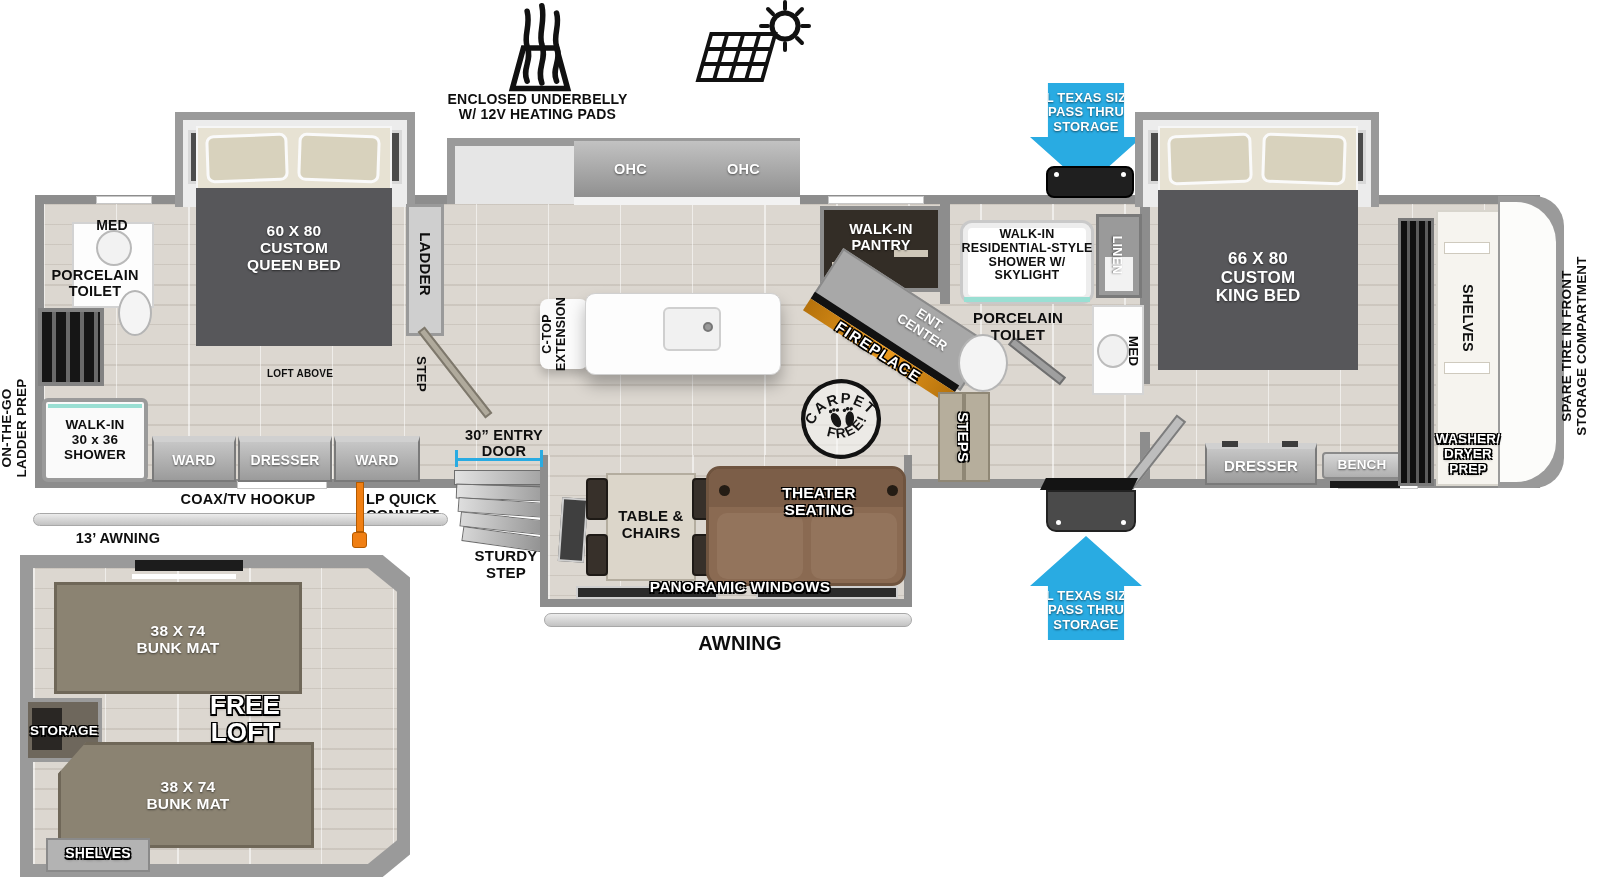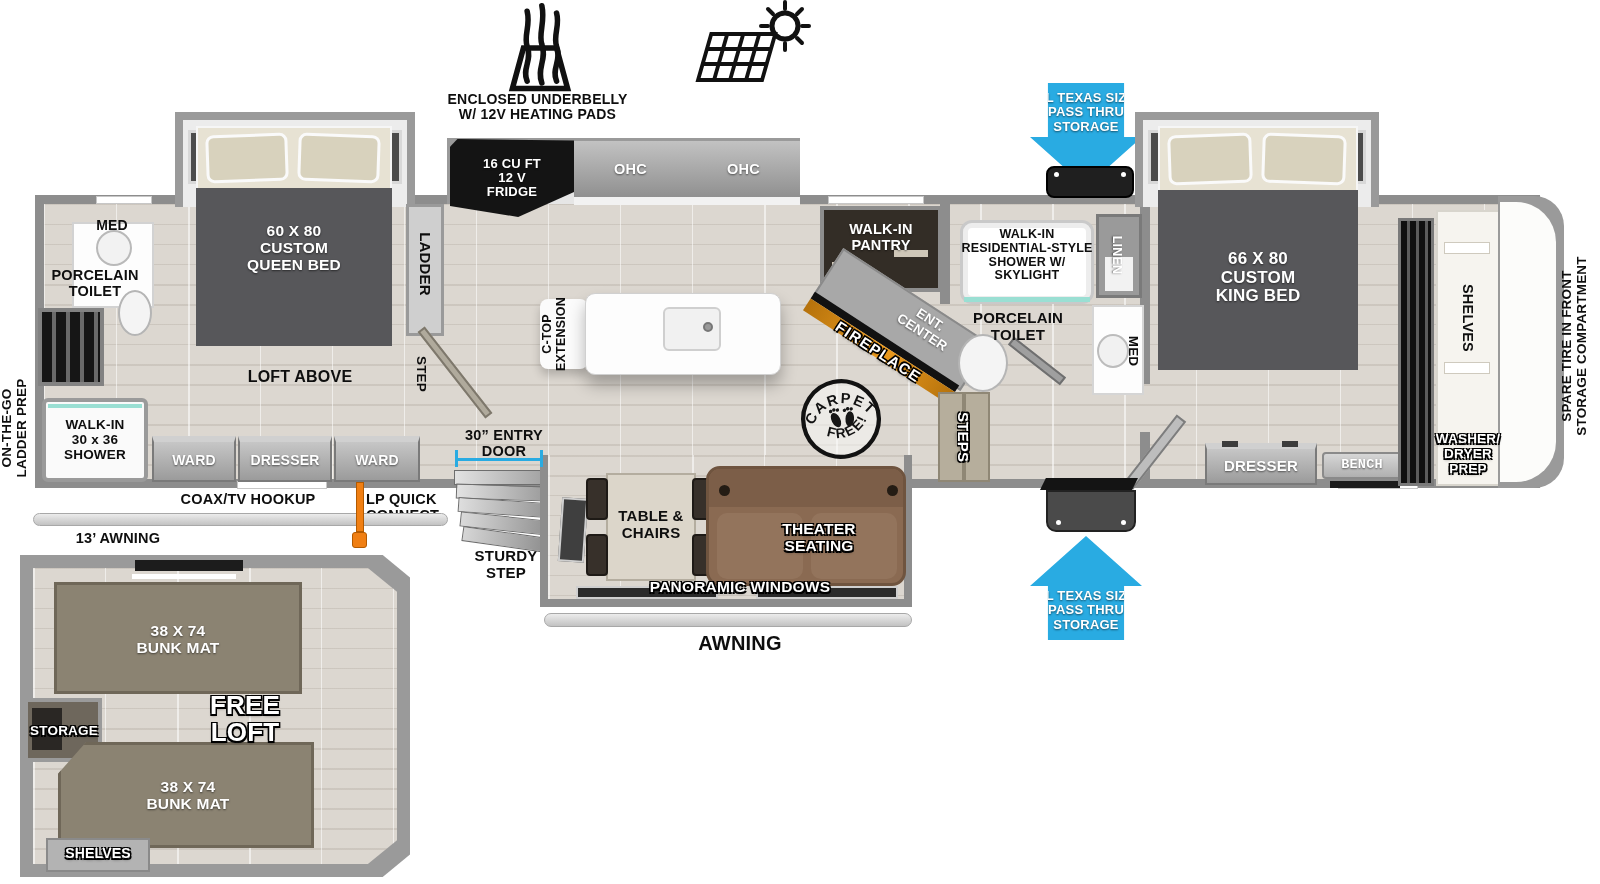--- a/index.html
+++ b/index.html
@@ -81,43 +81,38 @@
   <div class="abs" style="left:175px;top:112px;width:240px;height:95px;background:#ececec;border:8px solid #9a9a9a;border-bottom:none;z-index:2;"></div>
   <div class="abs" style="left:188px;top:130px;width:24px;height:54px;background:#4c4c4c;border:3px solid #d8d8d8;z-index:3;"></div>
   <div class="abs" style="left:378px;top:130px;width:24px;height:54px;background:#4c4c4c;border:3px solid #d8d8d8;z-index:3;"></div>
   <div class="abs" style="left:196px;top:126px;width:196px;height:66px;background:#e7e2d3;border:2px solid #f6f6f6;z-index:3;"></div>
   <div class="abs" style="left:206px;top:134px;width:82px;height:48px;background:#d8d2bd;border:3px solid #fafafa;border-radius:8px;transform:rotate(-2deg);z-index:4;"></div>
   <div class="abs" style="left:298px;top:134px;width:82px;height:48px;background:#d8d2bd;border:3px solid #fafafa;border-radius:8px;transform:rotate(2deg);z-index:4;"></div>
   <div class="abs" style="left:196px;top:188px;width:196px;height:158px;background:var(--bed,#57575a);z-index:4;"></div>
   <div class="lbl wlbl" style="left:214px;top:222px;width:160px;font-size:15.5px;z-index:5;">60 X  80
 CUSTOM
 QUEEN BED</div>
-  <div class="lbl" style="left:220px;top:368px;width:160px;font-size:16px;z-index:4;">LOFT ABOVE</div>
+  <div class="lbl" style="left:220px;top:368px;width:160px;font-size:10px;z-index:4;">LOFT ABOVE</div>
 
   <div class="abs" style="left:406px;top:204px;width:38px;height:132px;background:#cfcfcf;border:3px solid #9a9a9a;z-index:3;"></div>
   <div class="lbl" style="left:359px;top:255px;width:130px;height:18px;font-size:15px;transform:rotate(90deg);z-index:4;">LADDER</div>
   <div class="abs" style="left:400px;top:368px;width:110px;height:9px;background:#b0aa9c;border:2px solid #7e786c;transform:rotate(52deg);z-index:3;"></div>
   <div class="lbl" style="left:385px;top:366px;width:70px;height:16px;font-size:13.5px;transform:rotate(90deg);z-index:4;">STEP</div>
 
   <div class="abs cab" style="left:152px;top:436px;width:84px;height:46px;z-index:3;">
     <span class="lbl wlbl" style="position:static;font-size:14px;">WARD</span>
     </div>
   <div class="abs cab" style="left:238px;top:436px;width:94px;height:46px;z-index:3;">
     <span class="lbl wlbl" style="position:static;font-size:14px;">DRESSER</span>
     </div>
   <div class="abs cab" style="left:334px;top:436px;width:86px;height:46px;z-index:3;">
     <span class="lbl wlbl" style="position:static;font-size:14px;">WARD</span>
     </div>
 
   <div class="abs" style="left:447px;top:138px;width:353px;height:66px;background:#e6e6e6;border:8px solid #9a9a9a;border-bottom:none;z-index:2;"></div>
-  <div class="abs" style="left:450px;top:139px;width:124px;height:78px;background:#141414;clip-path:polygon(6% 0,100% 2%,100% 68%,55% 100%,0 86%,0 10%);z-index:3;display:flex;align-items:center;justify-content:center;">
-    <span class="lbl wlbl" style="position:static;font-size:13px;">16 CU FT
-12 V
-FRIDGE</span>
-    </div>
   <div class="abs" style="left:574px;top:141px;width:226px;height:58px;background:linear-gradient(180deg,#c2c2c2,#8e8e8e);z-index:3;display:flex;">
     <div style="flex:1;display:flex;align-items:center;justify-content:center;">
       <span class="lbl wlbl" style="position:static;font-size:14.5px;">OHC</span>
       </div>
     <div style="flex:1;display:flex;align-items:center;justify-content:center;">
       <span class="lbl wlbl" style="position:static;font-size:14.5px;">OHC</span>
       </div>
   </div>
   <div class="abs" style="left:574px;top:197px;width:226px;height:8px;background:#f2f2f2;z-index:3;"></div>
 
@@ -176,21 +171,21 @@
   <div class="abs" style="left:692px;top:534px;width:22px;height:42px;background:#37302a;border:2px solid #1e1a16;border-radius:4px;z-index:3;"></div>
   <div class="lbl" style="left:598px;top:508px;width:106px;font-size:15px;z-index:4;">TABLE &amp;
 CHAIRS</div>
   <div class="abs" style="left:706px;top:466px;width:200px;height:120px;background:var(--sofa,#8a6a52);border:3px solid #6f543f;border-radius:14px;z-index:3;">
     <div style="position:absolute;left:0;top:0;width:100%;height:38px;background:#7c5e48;border-radius:11px 11px 0 0;"></div>
     <div style="position:absolute;left:8px;top:44px;width:86px;height:66px;background:#93745c;border-radius:10px;"></div>
     <div style="position:absolute;left:102px;top:44px;width:86px;height:66px;background:#93745c;border-radius:10px;"></div>
     <div style="position:absolute;left:10px;top:16px;width:11px;height:11px;border-radius:50%;background:#241c14;"></div>
     <div style="position:absolute;left:178px;top:16px;width:11px;height:11px;border-radius:50%;background:#241c14;"></div>
   </div>
-  <div class="lbl olbl" style="left:760px;top:520px;width:118px;font-size:15.5px;z-index:4;">THEATER
+  <div class="lbl olbl" style="left:760px;top:484px;width:118px;font-size:15.5px;z-index:4;">THEATER
 SEATING</div>
   <div class="abs" style="left:576px;top:586px;width:142px;height:13px;background:#2b2b2b;border:2px solid #cfcfcf;z-index:3;"></div>
   <div class="abs" style="left:756px;top:586px;width:142px;height:13px;background:#2b2b2b;border:2px solid #cfcfcf;z-index:3;"></div>
   <div class="lbl olbl" style="left:620px;top:578px;width:240px;font-size:15.5px;z-index:4;">PANORAMIC WINDOWS</div>
   <div class="abs" style="left:544px;top:613px;width:368px;height:14px;background:linear-gradient(180deg,#ececec,#c2c2c2);border:1px solid #a8a8a8;border-radius:7px;"></div>
   <div class="lbl" style="left:680px;top:632px;width:120px;font-size:20px;">AWNING</div>
 
   <div class="lbl" style="left:448px;top:428px;width:112px;font-size:14.5px;z-index:4;">30” ENTRY
 DOOR</div>
   <div class="abs" style="left:455px;top:458px;width:88px;height:3px;background:var(--arrow_blue,#29abe2);z-index:4;"></div>
@@ -253,21 +248,21 @@
   <div class="abs" style="left:1158px;top:190px;width:200px;height:180px;background:var(--bed,#57575a);z-index:4;"></div>
   <div class="lbl wlbl" style="left:1178px;top:250px;width:160px;font-size:17px;z-index:5;">66 X  80
 CUSTOM
 KING BED</div>
 
   <div class="abs cab" style="left:1205px;top:443px;width:112px;height:42px;z-index:3;">
     <span class="lbl wlbl" style="position:static;font-size:15px;">DRESSER</span>
     </div>
   <div class="abs" style="left:1222px;top:441px;width:16px;height:6px;background:#3c3c3c;z-index:4;"></div>
   <div class="abs" style="left:1282px;top:441px;width:16px;height:6px;background:#3c3c3c;z-index:4;"></div>
-  <div class="abs" style="left:1322px;top:452px;width:80px;height:27px;background:linear-gradient(180deg,#d6d6d6,#b0b0b0);border:2px solid #8a8a8a;border-radius:4px;z-index:3;display:flex;align-items:center;justify-content:center;font-family:Liberation Mono, monospace;">
+  <div class="abs" style="left:1322px;top:452px;width:80px;height:27px;background:linear-gradient(180deg,#d6d6d6,#b0b0b0);border:2px solid #8a8a8a;border-radius:4px;z-index:3;display:flex;align-items:center;justify-content:center;">
     <span class="lbl wlbl" style="position:static;font-size:13.5px;">BENCH</span>
     </div>
   <div class="abs" style="left:1330px;top:481px;width:70px;height:7px;background:#1c1c1c;z-index:3;"></div>
 
   <div class="abs" style="left:1398px;top:218px;width:36px;height:268px;border:3px solid #7a7a7a;background:repeating-linear-gradient(90deg,#101010 0 6px,#5c5c5c 6px 9px);z-index:3;"></div>
   <div class="abs" style="left:1436px;top:210px;width:68px;height:276px;background:#f6f4ef;border:2px solid #d8d5cd;z-index:2;">
     <div style="position:absolute;left:6px;top:30px;width:44px;height:10px;background:#fff;border:1px solid #cfcabe;"></div>
     <div style="position:absolute;left:6px;top:150px;width:44px;height:10px;background:#fff;border:1px solid #cfcabe;"></div>
   </div>
   <div class="lbl" style="left:1412px;top:310px;width:110px;height:16px;font-size:14.5px;transform:rotate(90deg);z-index:4;">SHELVES</div>

